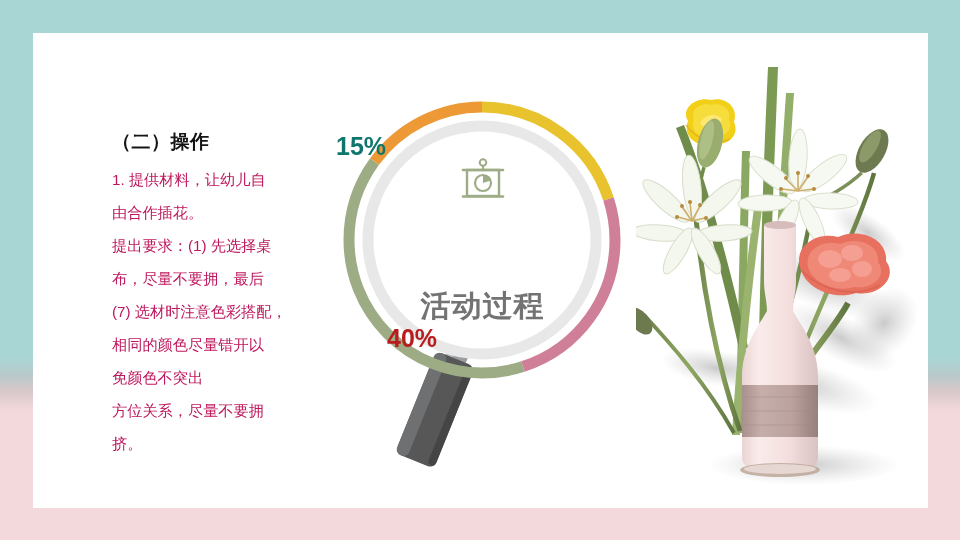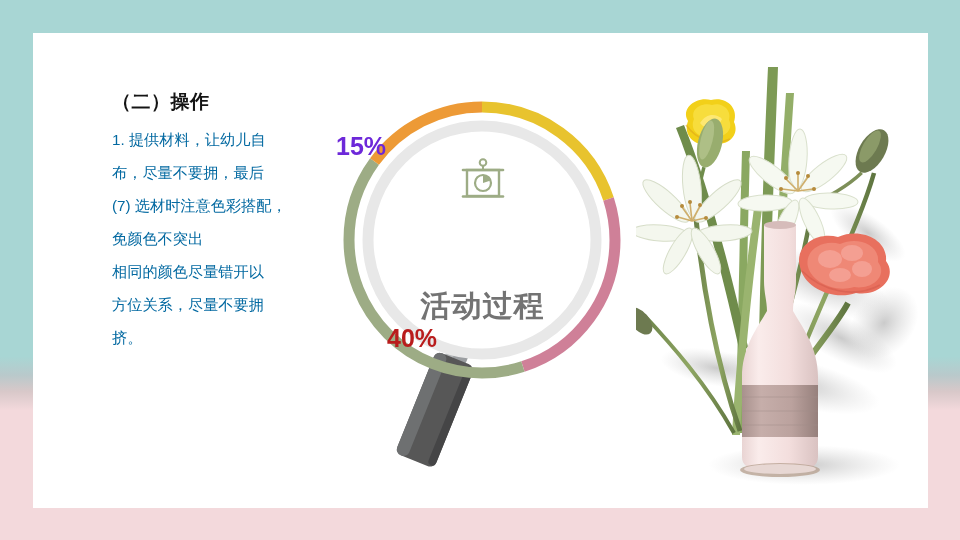--- a/index.html
+++ b/index.html
@@ -37,25 +37,26 @@
     width:232px;
     color:#141414;
   }
   #section-heading {
     font-size:19px;
     font-weight:bold;
     letter-spacing:.5px;
     line-height:1.5;
     margin-bottom:6px;
     white-space:nowrap;
+    margin-top:40px;
   }
   .body-line {
     font-size:15.2px;
     line-height:33px;
-    color:#0369a1;
+    color:#be185d;
     white-space:nowrap;
   }
 
   
   #magnifier {
     position:absolute;
     left:330px; top:88px;
     width:305px; height:400px;
   }
   #donut-svg {
@@ -85,45 +86,47 @@
     text-align:center;
     z-index:6;
   }
 
   .pct-label {
     position:absolute;
     font-size:25px;
     font-weight:bold;
     z-index:7;
   }
-  #pct-15 { left:336px; top:132px; color:#6d28d9; }
+  #pct-15 { left:336px; top:132px; color:#0f766e; }
   #pct-40 { left:351px; top:324px; color:#b91c1c;margin-left:36px; }
 
   
   #flower-photo {
     position:absolute;
     left:636px; top:33px;
     width:292px; height:475px;
     overflow:hidden;
   }
 </style>
 </head>
 <body>
 
 <div id="slide-bg"></div>
 
 <div id="content-card"></div>
 
 <div id="text-block">
   <div id="section-heading">（二）操作</div>
   <div class="body-line">1. 提供材料，让幼儿自</div>
+  <div class="body-line">由合作插花。</div>
+  <div class="body-line">提出要求：(1) 先选择桌</div>
   <div class="body-line">布，尽量不要拥，最后</div>
   <div class="body-line">(7) 选材时注意色彩搭配，</div>
+  <div class="body-line">相同的颜色尽量错开以</div>
   <div class="body-line">免颜色不突出</div>
-  <div class="body-line">相同的颜色尽量错开以</div>
   <div class="body-line">方位关系，尽量不要拥</div>
   <div class="body-line">挤。</div>
 </div>
 
 <div id="magnifier">
 
   <svg id="magnifier-handle" viewBox="0 0 305 400">
 
     <g transform="rotate(22 132 255)">
       <rect x="121" y="212" width="22" height="62" rx="3" fill="#9b9ea1"></rect>

